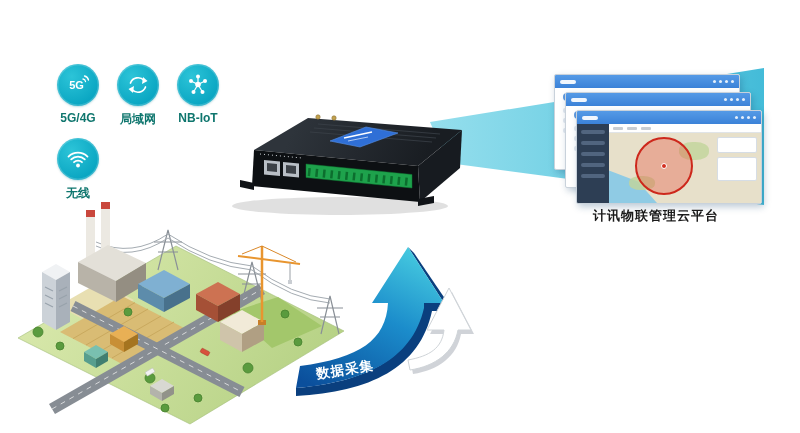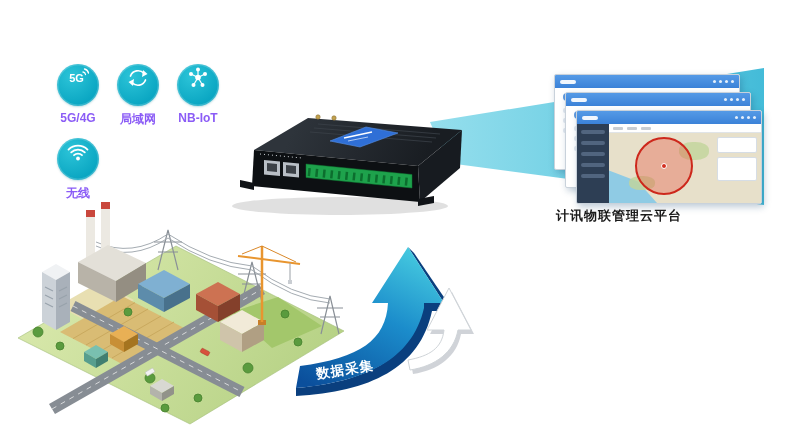--- a/index.html
+++ b/index.html
@@ -8,23 +8,23 @@
   .canvas { position:relative; width:800px; height:433px; background:#fff; }
 
   .scene { position:absolute; left:0; top:0; width:800px; height:433px; z-index:1; }
 
   
   .features { position:absolute; left:48px; top:64px; z-index:4;
     display:grid; grid-template-columns:repeat(3,60px); row-gap:10px; }
   .feature { display:flex; flex-direction:column; align-items:center; gap:5px; }
   .icon-circle { width:42px; height:42px; border-radius:50%;
     background:radial-gradient(circle at 35% 30%, #2cc4d8, var(--accent,#0aa6c2) 72%);
-    display:flex; align-items:flex-start; justify-content:center;
+    display:flex; align-items:center; justify-content:center;
     box-shadow: inset 0 0 0 1.5px rgba(255,255,255,.18), 0 1px 2px rgba(0,120,140,.25); }
-  .feature-label { font-size:12px; font-weight:bold; color:#8b5cf6; white-space:nowrap; }
+  .feature-label { font-size:12px; font-weight:bold; color:#0f766e; white-space:nowrap; }
 
   
   .screens { position:absolute; left:0; top:0; z-index:3; }
   .screen { position:absolute; width:186px; height:96px; background:#fff;
     border:1px solid #c9d2db; border-radius:2px; overflow:hidden;
     box-shadow:2px 3px 7px rgba(20,70,110,.28); }
   .screen.s1 { left:554px; top:74px; z-index:1; }
   .screen.s2 { left:565px; top:92px; z-index:2; }
   .screen.s3 { left:576px; top:110px; height:94px; z-index:3; }
   .screen-header { height:13px;
@@ -50,21 +50,21 @@
   .water { position:absolute; left:0; bottom:0; width:48px; height:36px; background:#8fcbe4;
     clip-path:polygon(0 10%, 60% 40%, 100% 100%, 0 100%); }
   .green-patch { position:absolute; background:#c2d49a; border-radius:45%; opacity:.8; }
   .geofence { position:absolute; left:26px; top:13px; width:58px; height:58px; border-radius:50%;
     background:rgba(233,77,60,.35); border:2px solid var(--geofence-red,#cd281c); }
   .map-pin { position:absolute; left:52px; top:39px; width:6px; height:6px; border-radius:50%;
     background:#d32f20; border:1px solid #fff; }
   .info-box { position:absolute; background:#fff; border:1px solid #d6dde5; border-radius:2px; }
 
   .caption { position:absolute; left:556px; top:207px; width:200px; z-index:4;
-    text-align:left; font-size:13px; font-weight:bold; color:#1a1a1a; letter-spacing:1px; }
+    text-align:center; font-size:13px; font-weight:bold; color:#1a1a1a; letter-spacing:1px; }
 </style>
 </head>
 <body>
 
 <div class="canvas">
 
   <svg class="scene" viewBox="0 0 800 433">
     <defs>
       <linearGradient id="gBeam" gradientUnits="userSpaceOnUse" x1="430" y1="140" x2="764" y2="135">
         <stop offset="0" stop-color="#3fc4de" stop-opacity="0.55"></stop>

